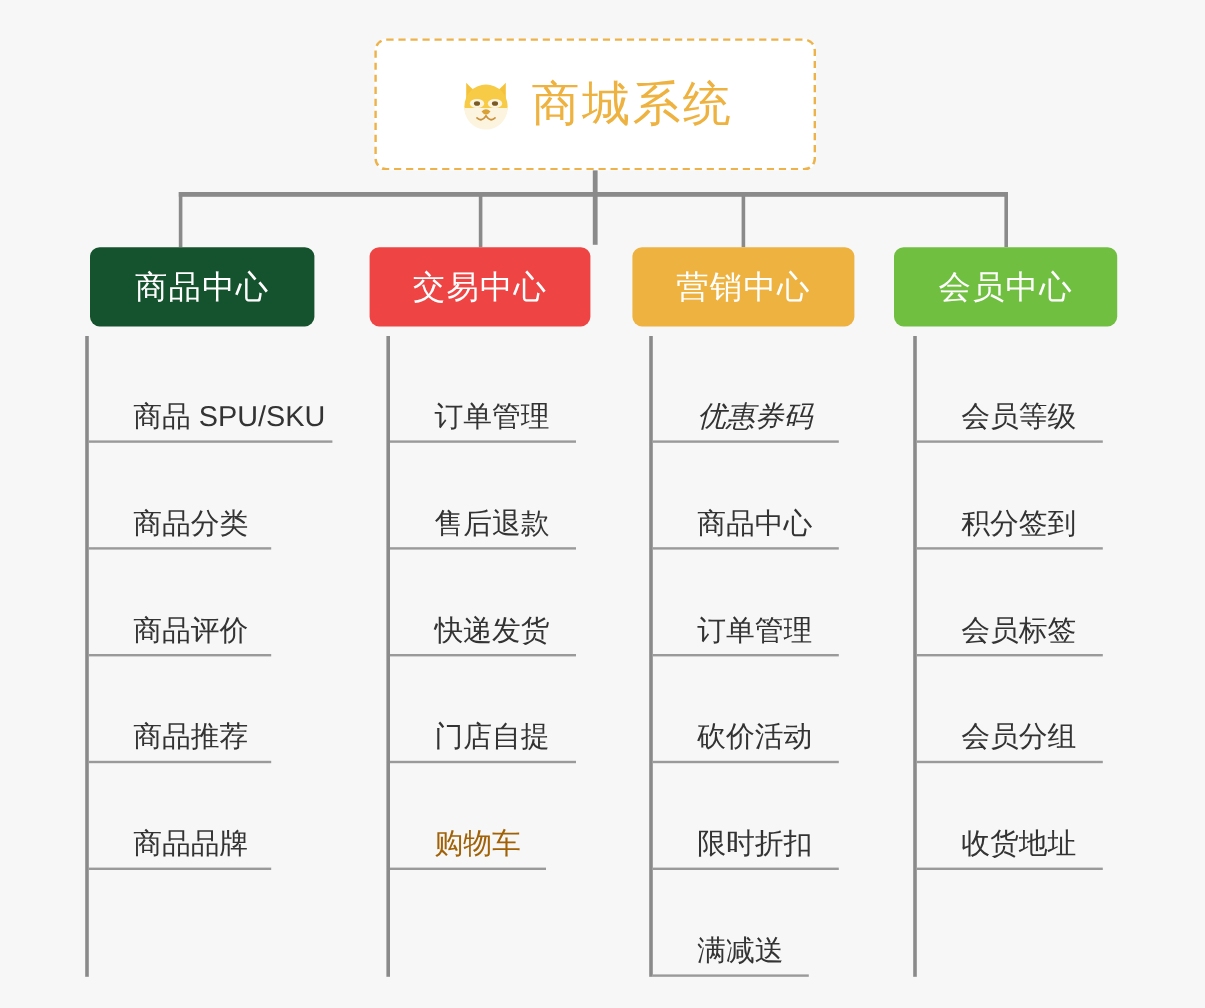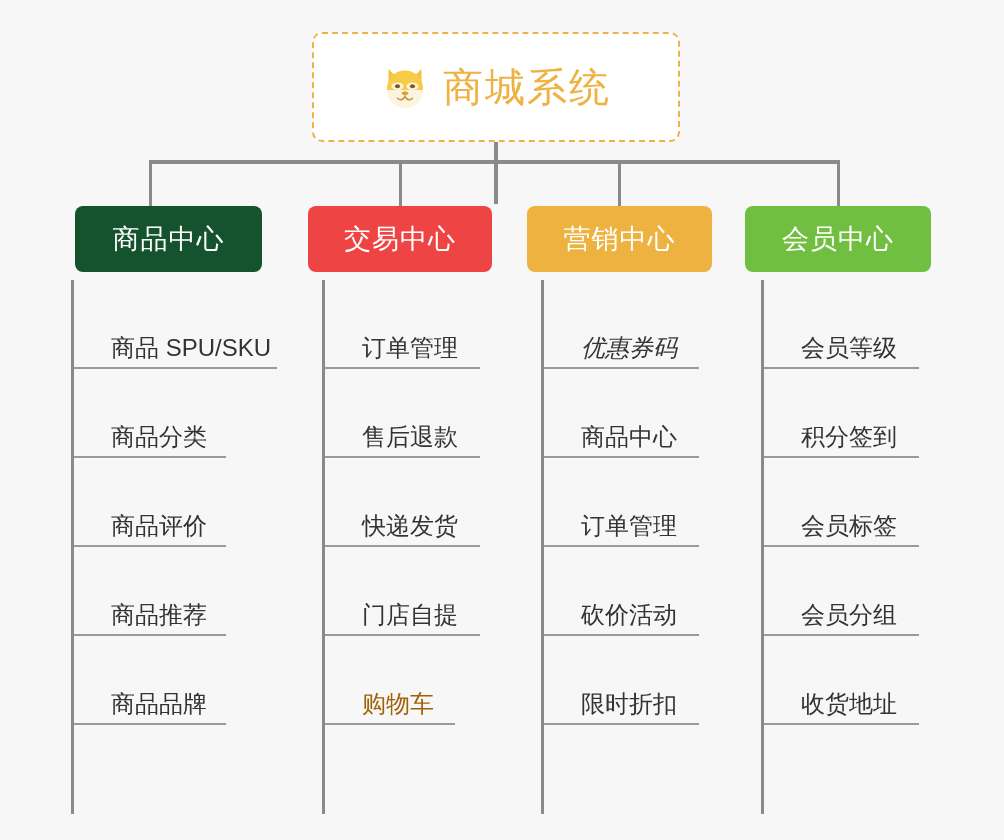--- a/index.html
+++ b/index.html
@@ -213,20 +213,24 @@
       <span class="item-underline" style="width: 155px; background: rgb(154, 154, 154);"></span>
     </div>
     <div class="item">
       <span class="item-label" style="color: rgb(51, 51, 51);">砍价活动</span>
       <span class="item-underline" style="width: 155px; background: rgb(154, 154, 154);"></span>
     </div>
     <div class="item">
       <span class="item-label" style="color: rgb(51, 51, 51);">限时折扣</span>
       <span class="item-underline" style="width: 155px; background: rgb(154, 154, 154);"></span>
     </div>
+    <div class="item">
+      <span class="item-label" style="color: rgb(51, 51, 51);">满减送</span>
+      <span class="item-underline" style="width: 130px; background: rgb(154, 154, 154);"></span>
+    </div>
   </div>
 
   <div class="column" style="left:761px; width:160px;">
     <div class="col-spine" style="height: 534px; background: rgb(138, 138, 138);"></div>
     <div class="item">
       <span class="item-label" style="color: rgb(51, 51, 51);">会员等级</span>
       <span class="item-underline" style="width: 155px; background: rgb(154, 154, 154);"></span>
     </div>
     <div class="item">
       <span class="item-label" style="color: rgb(51, 51, 51);">积分签到</span>

